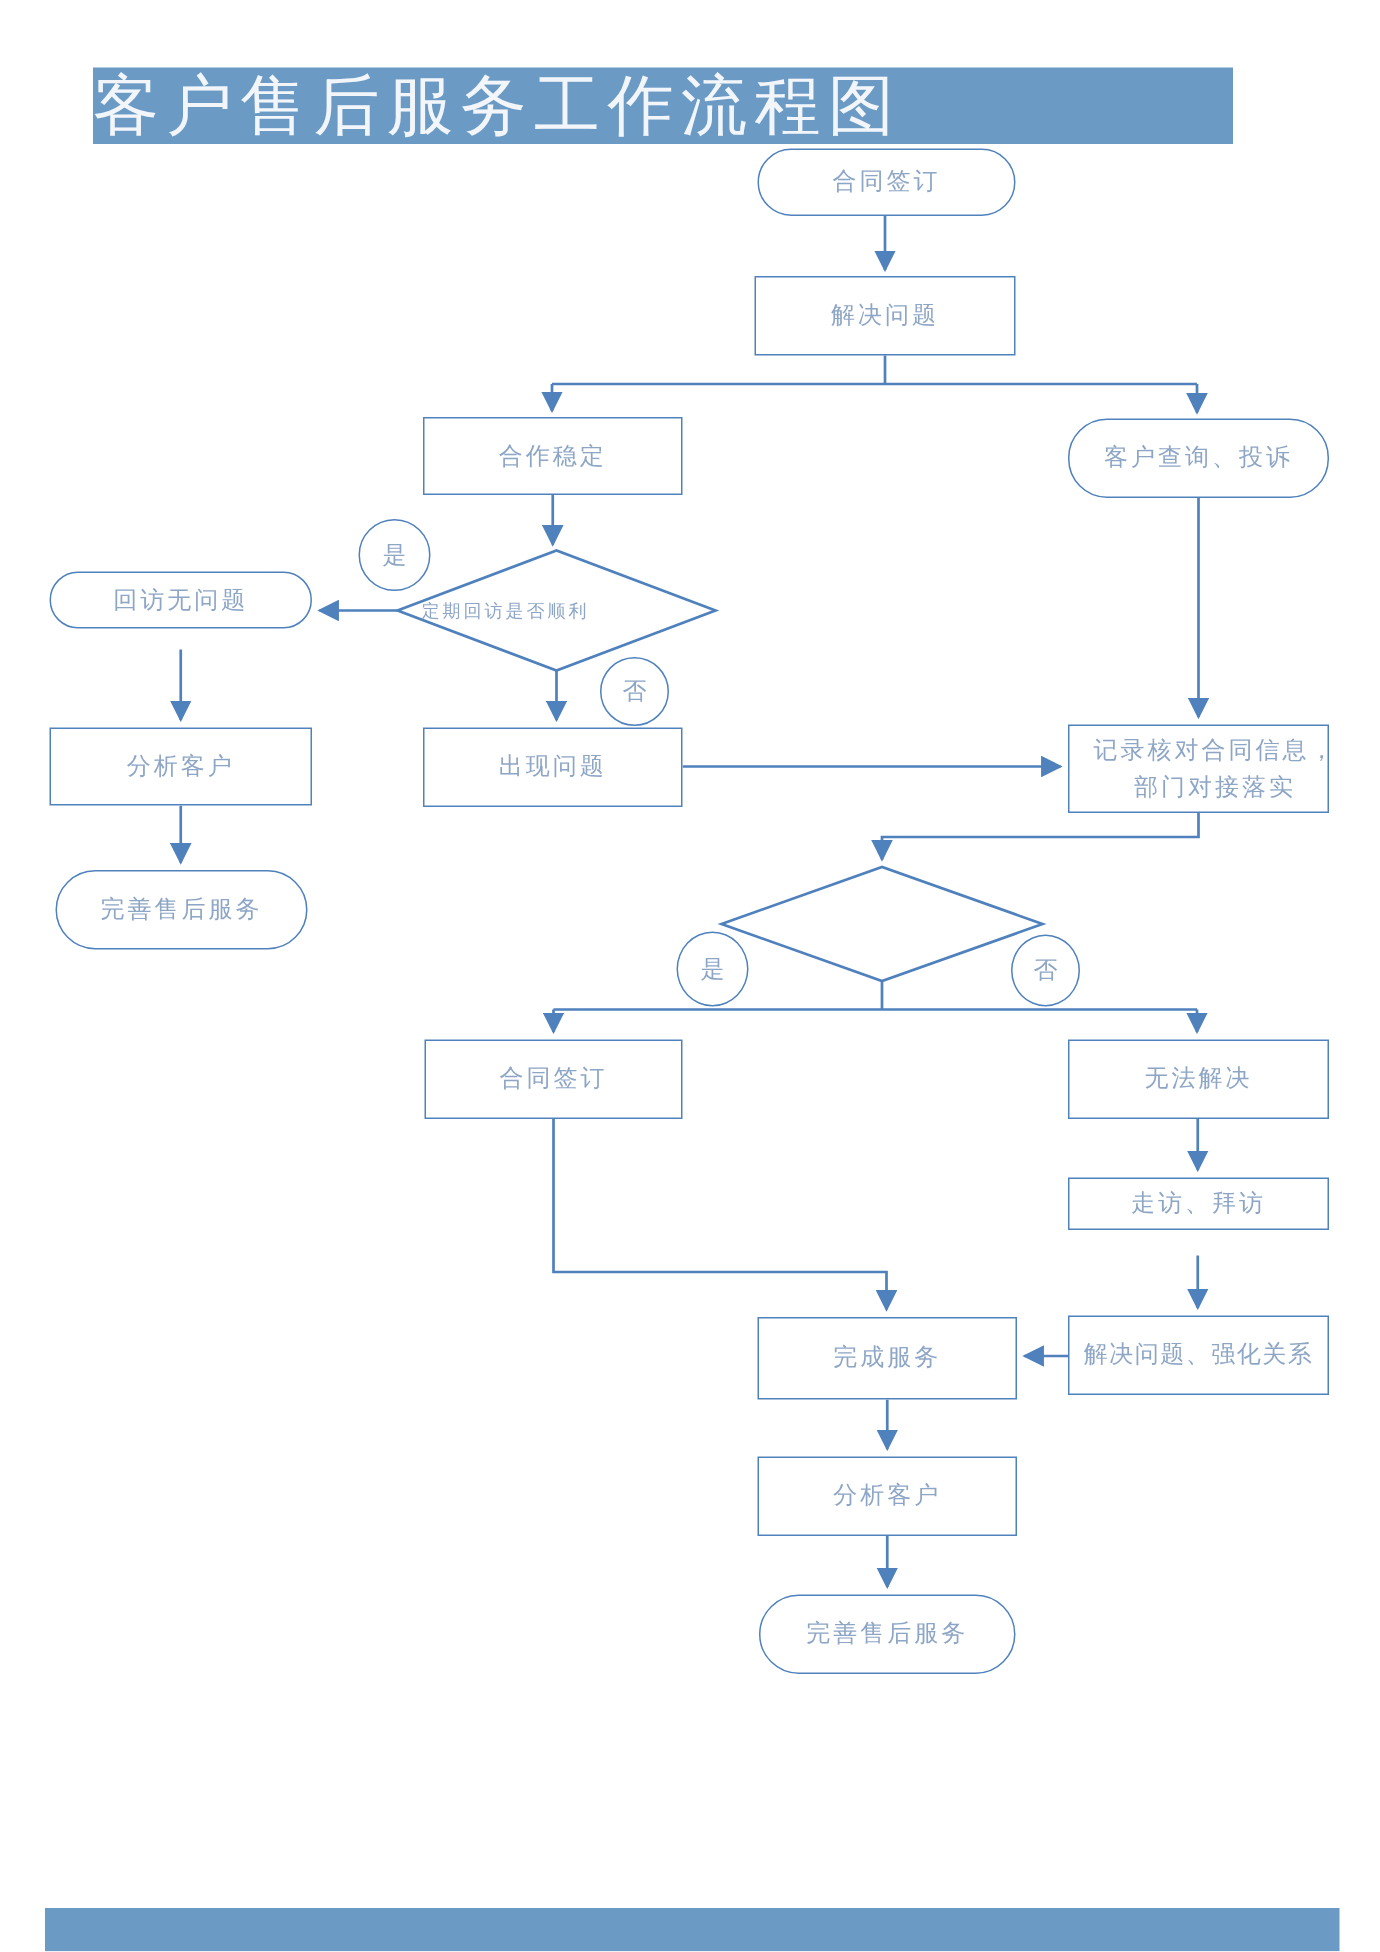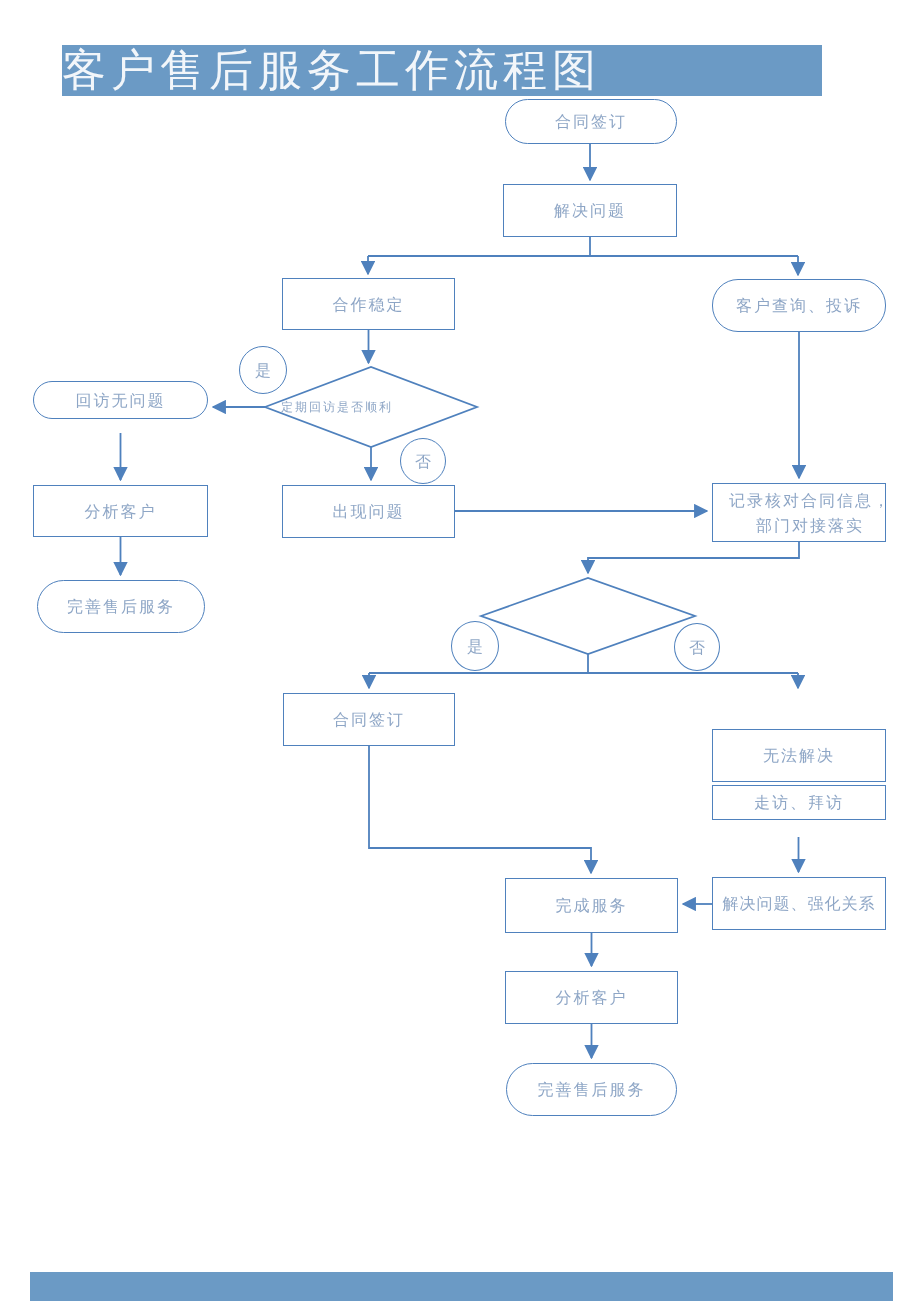--- a/index.html
+++ b/index.html
@@ -152,21 +152,21 @@
   </div>
 
   <div class="node circle" style="left:674px;top:623px;width:46px;height:48px;">
     <span>否</span>
   </div>
 
   <div class="node" style="left:283px;top:693px;width:172px;height:53px;">
     <span>合同签订</span>
   </div>
 
-  <div class="node" style="left:712px;top:693px;width:174px;height:53px;margin-top:36px;">
+  <div class="node" style="left:712px;top:693px;width:174px;height:53px;">
     <span>无法解决</span>
   </div>
 
   <div class="node" style="left:712px;top:785px;width:174px;height:35px;">
     <span>走访、拜访</span>
   </div>
 
   <div class="node" style="left:712px;top:877px;width:174px;height:53px;letter-spacing:1px;">
     <span>解决问题、强化关系</span>
   </div>

